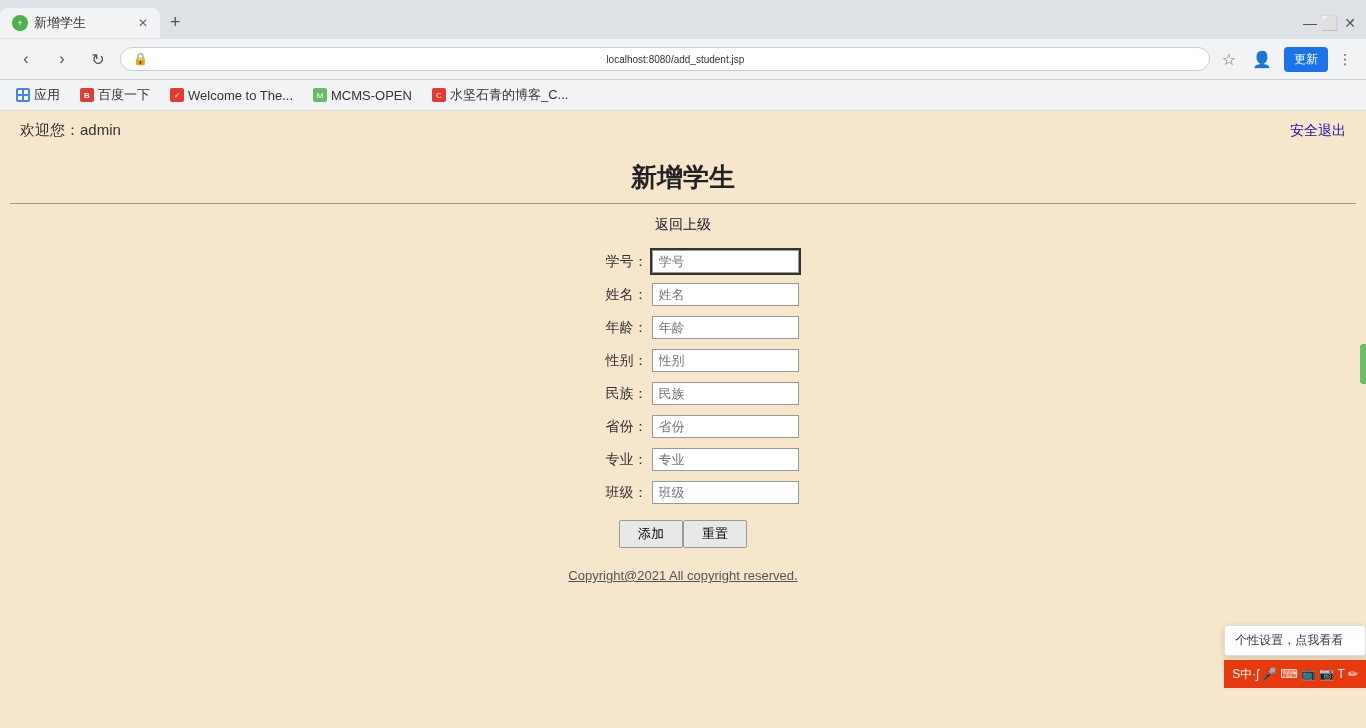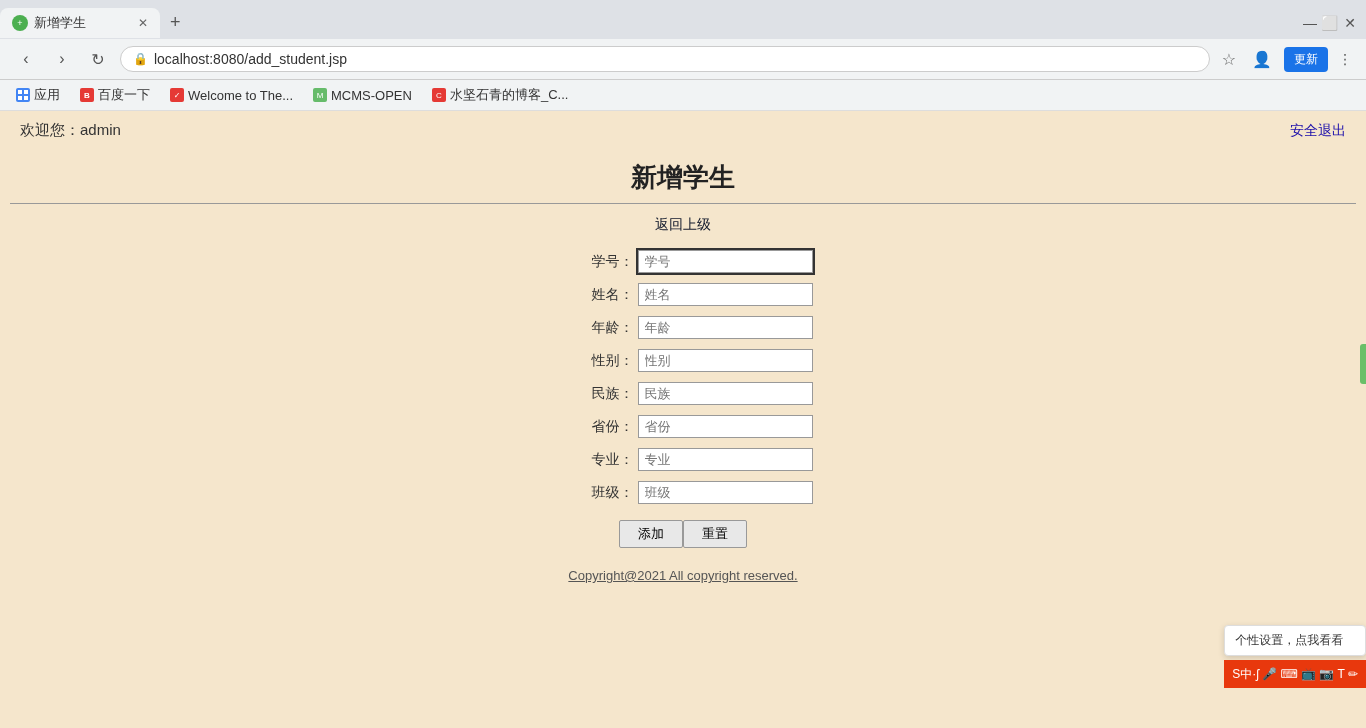--- a/index.html
+++ b/index.html
@@ -13,21 +13,21 @@
     .tab .tab-title { flex: 1; overflow: hidden; text-overflow: ellipsis; white-space: nowrap; }
     .tab .tab-close { margin-left: 6px; cursor: pointer; color: #666; font-size: 12px; }
     .new-tab-btn { padding: 6px 10px; font-size: 18px; color: #555; cursor: pointer; }
     .window-controls { margin-left: auto; display: flex; align-items: center; padding-right: 8px; gap: 4px; }
     .win-btn { width: 16px; height: 16px; display: flex; align-items: center; justify-content: center; cursor: pointer; font-size: 14px; color: #555; }
 
     .address-bar-row { display: flex; align-items: center; background: #f1f3f4; padding: 6px 12px; gap: 8px; border-bottom: 1px solid #ccc; }
     .nav-btn { width: 28px; height: 28px; display: flex; align-items: center; justify-content: center; cursor: pointer; border-radius: 50%; color: #555; font-size: 16px; }
     .address-input-wrap { flex: 1; display: flex; align-items: center; background: white; border-radius: 20px; padding: 4px 12px; border: 1px solid #ccc; }
     .lock-icon { color: #666; margin-right: 6px; font-size: 12px; }
-    .address-text { flex: 1; font-size: 14px; color: #333; }
+    .address-text { flex: 1; font-size: 10px; color: #333; text-align: center; }
     .star-icon, .account-icon { color: #666; cursor: pointer; font-size: 16px; padding: 0 4px; }
     .update-btn { background: #1a73e8; color: white; border: none; border-radius: 4px; padding: 4px 10px; font-size: 12px; cursor: pointer; }
     .more-btn { color: #555; font-size: 14px; cursor: pointer; padding: 0 2px; }
 
     .bookmarks-bar { display: flex; align-items: center; padding: 4px 12px; background: #f1f3f4; border-bottom: 1px solid #ddd; gap: 12px; font-size: 13px; }
     .bookmark-item { display: flex; align-items: center; gap: 4px; cursor: pointer; color: #333; padding: 2px 4px; border-radius: 4px; white-space: nowrap; }
     .bm-icon { width: 14px; height: 14px; border-radius: 2px; flex-shrink: 0; }
 
     
     .page-content { background: #f5e6cc; min-height: calc(728px - 86px); position: relative; padding-bottom: 40px; }
@@ -39,21 +39,21 @@
     .page-title-area { text-align: center; padding: 10px 0 8px 0; }
     .page-title { font-size: 26px; font-weight: bold; color: #222; }
     .divider { border: none; border-top: 1px solid #999; margin: 0 10px; }
 
     .back-link-area { text-align: center; padding: 12px 0; }
     .back-link { color: #0f172a; text-decoration: none; font-size: 14px; }
 
     .form-area { display: flex; flex-direction: column; align-items: center; padding-top: 4px; }
     .form-row { display: flex; align-items: center; margin-bottom: 10px; }
     .form-label { width: 80px; text-align: right; font-size: 14px; color: #333; margin-right: 4px; }
-    .form-input { width: 175px; padding: 3px 6px; border: 1px solid #999; background: white; font-size: 13px; color: #aaa; border-radius: 0; }
+    .form-input { width: 147px; padding: 3px 6px; border: 1px solid #999; background: white; font-size: 13px; color: #aaa; border-radius: 0; }
     .form-input.active-focus { outline: 2px solid #333; }
 
     .btn-row { display: flex; margin-top: 6px; }
     .form-btn { padding: 4px 18px; font-size: 13px; border: 1px solid #999; background: #e8e8e8; cursor: pointer; border-radius: 2px; }
 
     .footer-text { text-align: center; padding: 20px 0 10px 0; font-size: 13px; color: #555; text-decoration: underline; }
 
     
     .feedback-widget { position: fixed; bottom: 40px; right: 0; z-index: 100; }
     .feedback-tooltip { background: white; border: 1px solid #ddd; border-radius: 4px; padding: 6px 10px; font-size: 12px; color: #333; white-space: nowrap; margin-bottom: 4px; box-shadow: 0 2px 6px rgba(0,0,0,0.15); }

